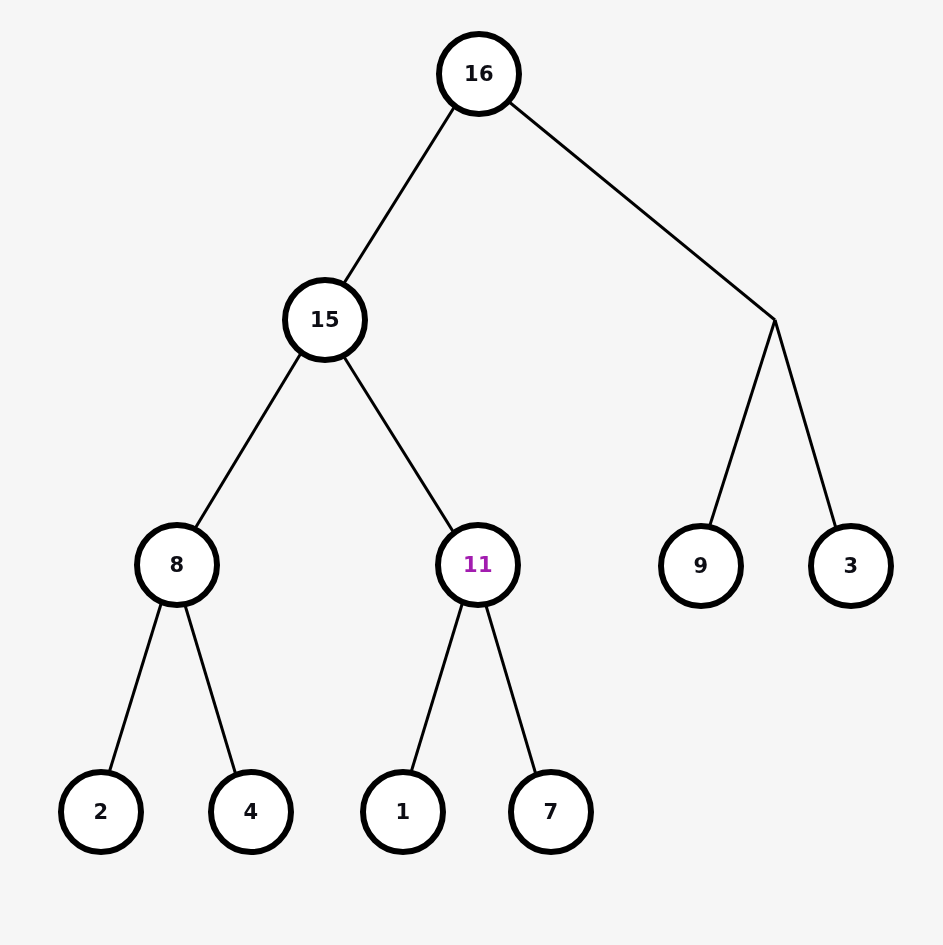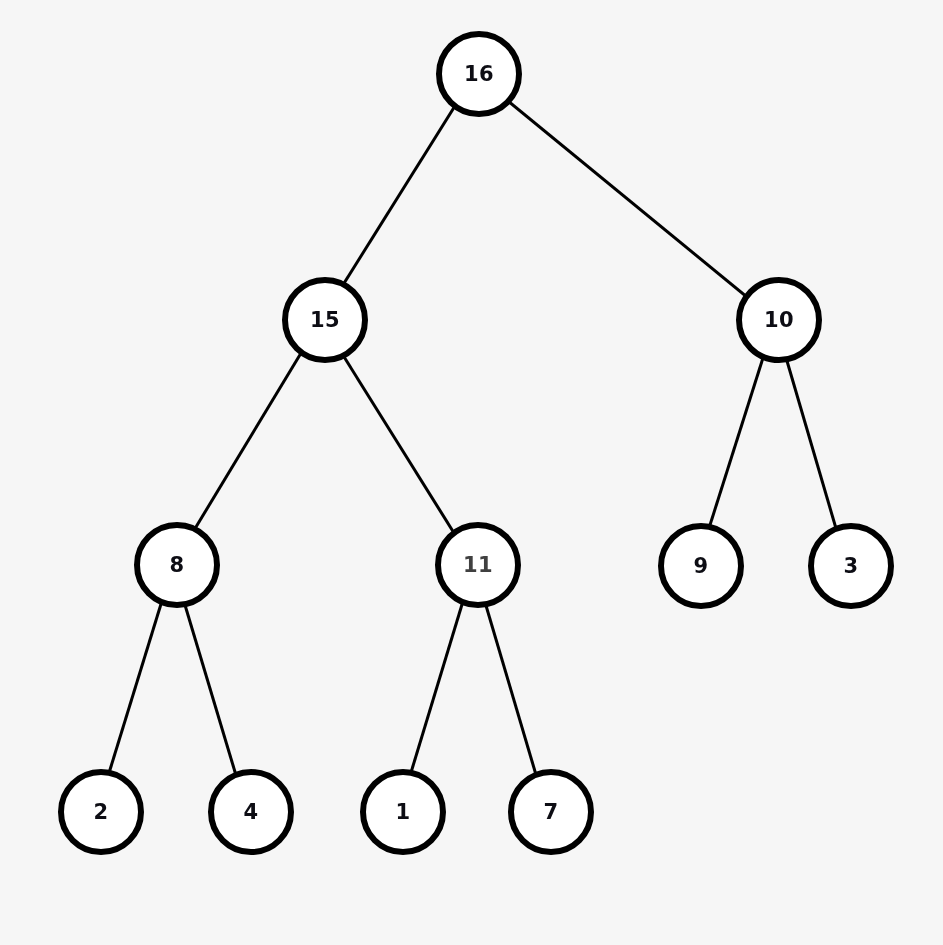--- a/index.html
+++ b/index.html
@@ -69,28 +69,25 @@
       <line x1="474" y1="565" x2="399" y2="812" stroke="#000000" stroke-width="3" stroke-linecap="butt"></line>
       <line x1="474" y1="565" x2="547" y2="812" stroke="#000000" stroke-width="3" stroke-linecap="butt"></line>
     </svg>
   <div id="node-layer">
       <div class="tree-node" style="left: 432px; top: 31px; width: 86px; height: 86px; background: rgb(255, 255, 255); border-color: rgb(0, 0, 0); border-width: 6px;">
         <span class="node-label" style="color: rgb(13, 13, 20);">16</span>
       </div>
       <div class="tree-node" style="left: 278px; top: 277px; width: 86px; height: 86px; background: rgb(255, 255, 255); border-color: rgb(0, 0, 0); border-width: 6px;">
         <span class="node-label" style="color: rgb(13, 13, 20);">15</span>
       </div>
-      <div class="tree-node" style="left: 732px; top: 277px; width: 86px; height: 86px; background: rgb(255, 255, 255); border-color: rgb(0, 0, 0); border-width: 6px;">
-        <span class="node-label" style="color: rgb(13, 13, 20);">10</span>
-      </div>
       <div class="tree-node" style="left: 130px; top: 522px; width: 86px; height: 86px; background: rgb(255, 255, 255); border-color: rgb(0, 0, 0); border-width: 6px;">
         <span class="node-label" style="color: rgb(13, 13, 20);">8</span>
       </div>
       <div class="tree-node" style="left: 431px; top: 522px; width: 86px; height: 86px; background: rgb(255, 255, 255); border-color: rgb(0, 0, 0); border-width: 6px;">
-        <span class="node-label" style="color: #404040;">11</span>
+        <span class="node-label" style="color: #a21caf;">11</span>
       </div>
       <div class="tree-node" style="left: 654px; top: 523px; width: 86px; height: 86px; background: rgb(255, 255, 255); border-color: rgb(0, 0, 0); border-width: 6px;">
         <span class="node-label" style="color: rgb(13, 13, 20);">9</span>
       </div>
       <div class="tree-node" style="left: 804px; top: 523px; width: 86px; height: 86px; background: rgb(255, 255, 255); border-color: rgb(0, 0, 0); border-width: 6px;">
         <span class="node-label" style="color: rgb(13, 13, 20);">3</span>
       </div>
       <div class="tree-node" style="left: 54px; top: 769px; width: 86px; height: 86px; background: rgb(255, 255, 255); border-color: rgb(0, 0, 0); border-width: 6px;">
         <span class="node-label" style="color: rgb(13, 13, 20);">2</span>
       </div>

